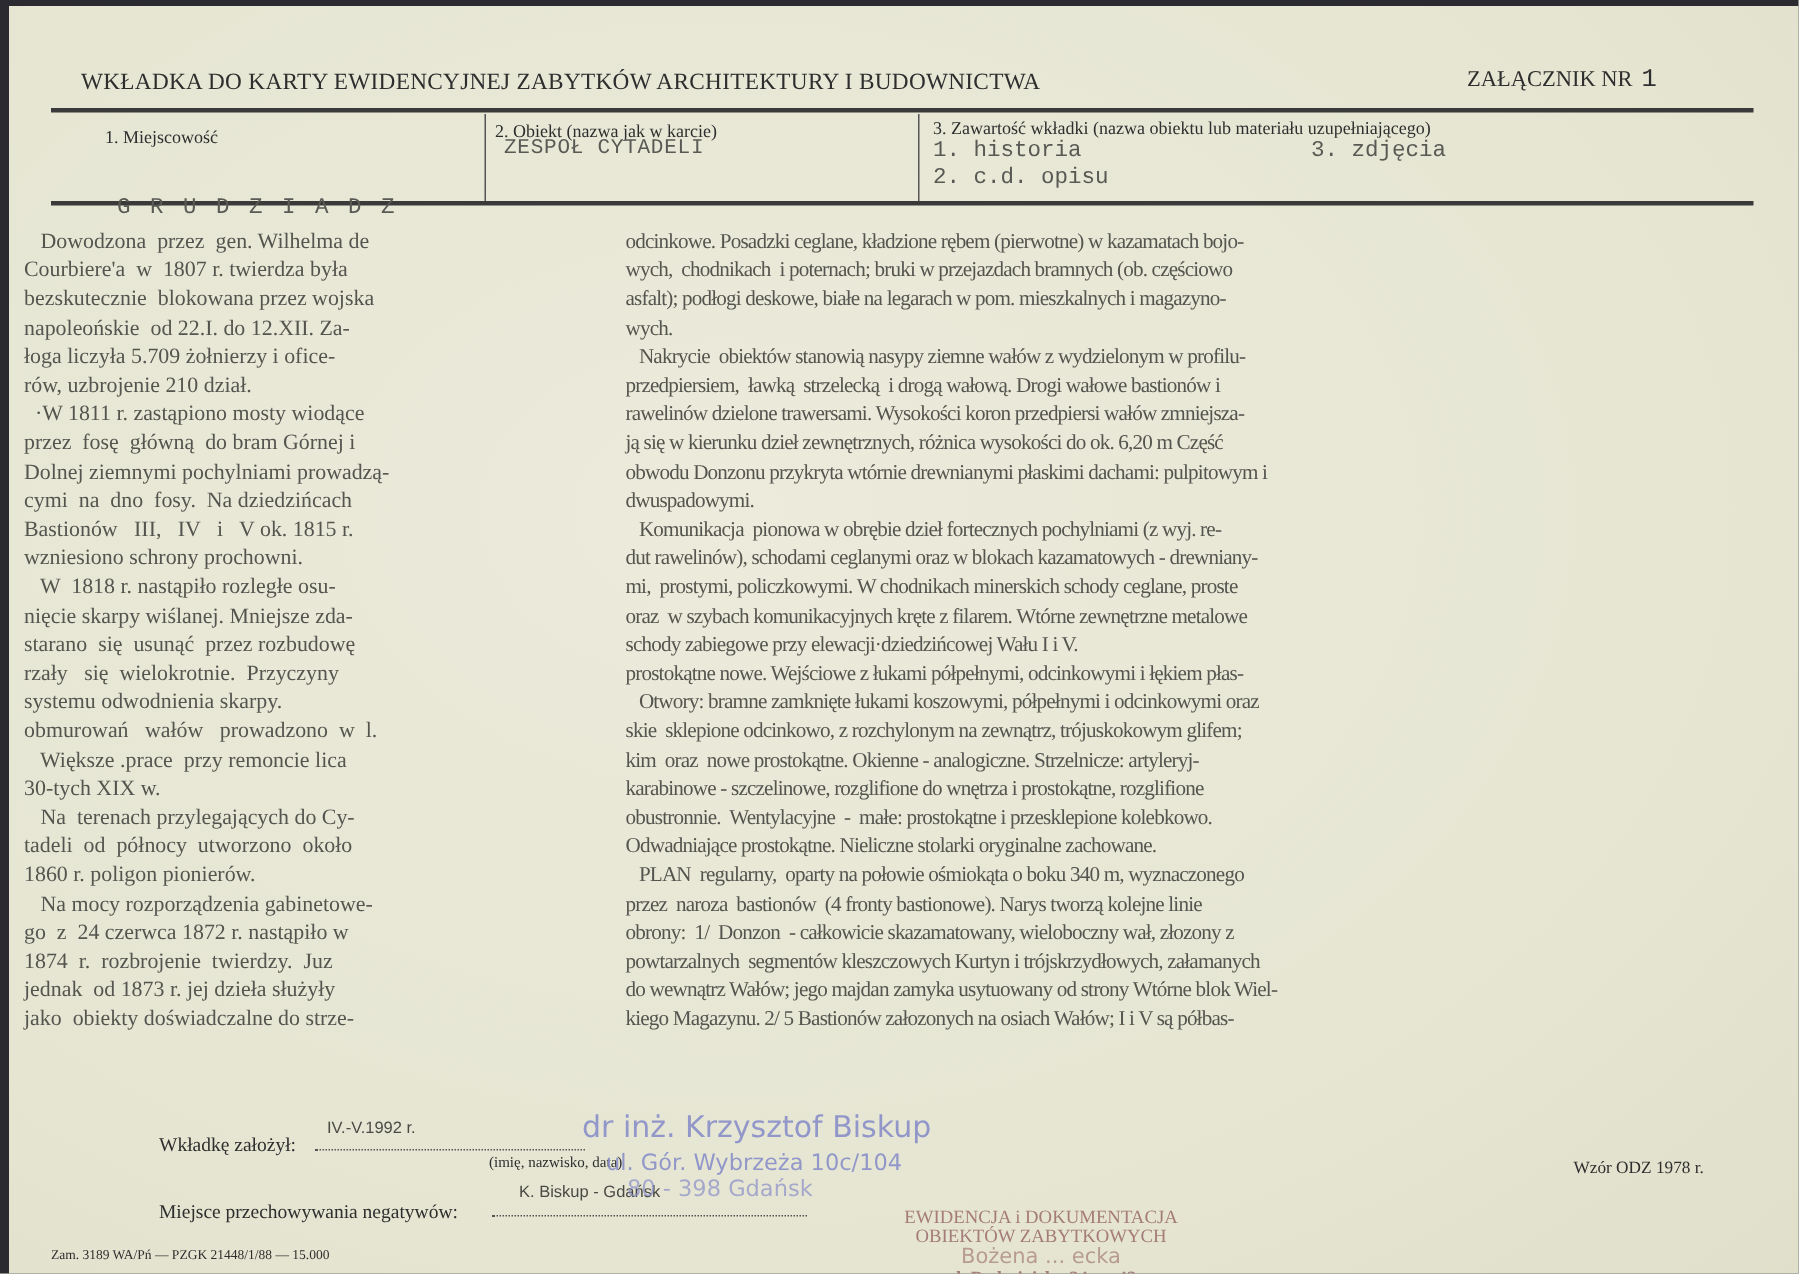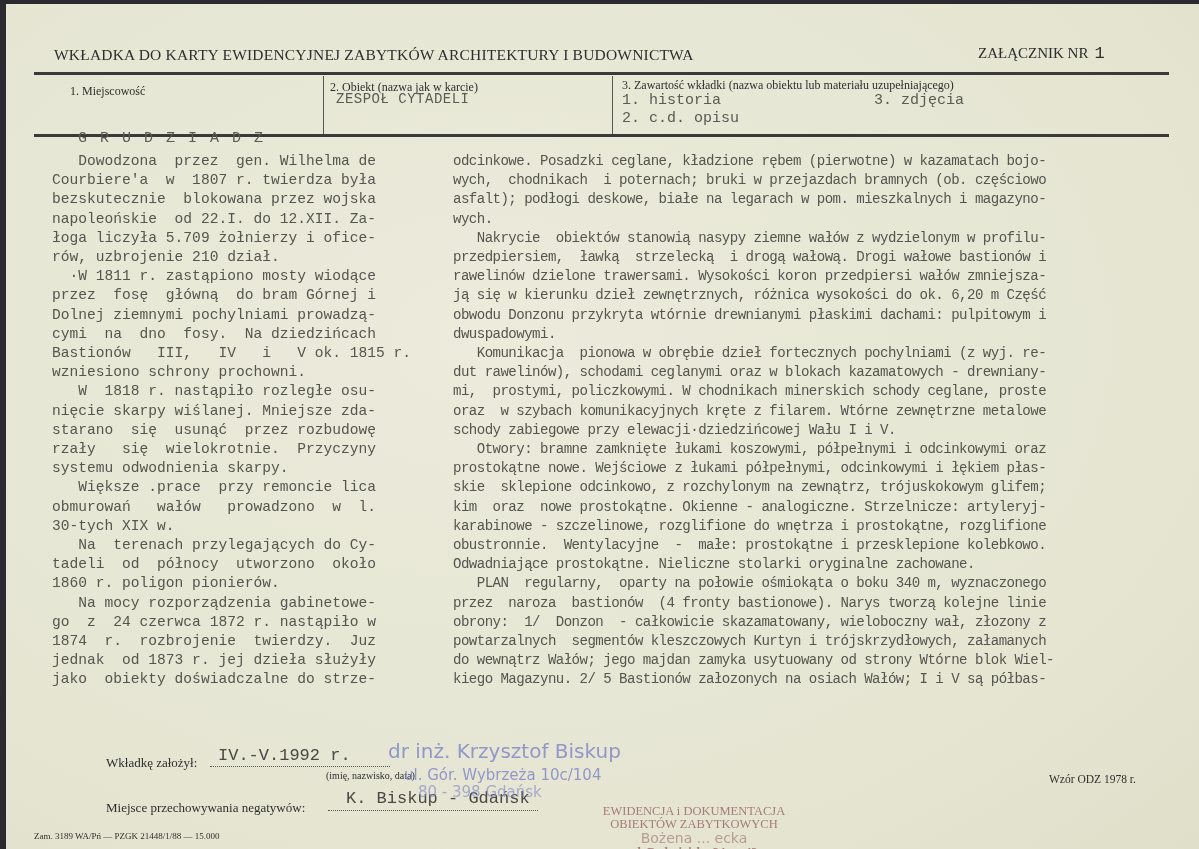--- a/index.html
+++ b/index.html
@@ -28,29 +28,29 @@
   .rule.top { top: 68px; }
   .rule.bot { top: 130px; }
   .vline { position: absolute; top: 72px; height: 58px; width: 1px; background: #555; }
   .cell-label { position: absolute; font-size: 12px; color: #2e2e2e; }
   .typed { font-family: "Liberation Mono", monospace; color: #5a5a55; position: absolute; }
   .miejsc { font-size: 15px; letter-spacing: 13px; left: 72px; top: 102px; margin-top: 24px; }
   .obiekt { font-size: 14px; left: 330px; top: 87px; letter-spacing: 0.5px; }
   .zaw { font-size: 15px; }
   .col {
     position: absolute; top: 148px;
-    font-family: Liberation Mono, monospace;
-    font-size: 14.6px; line-height: 19.2px; color: #55554f; margin-left: 36px;
+    font-family: Liberation Serif, serif;
+    font-size: 14.6px; line-height: 19.2px; color: #55554f;
   }
   .col.left { left: 10px; width: 384px; }
   .col.right { left: 411px; width: 764px; font-size: 14.1px; letter-spacing: -0.55px; }
   .col .ln { display: block; white-space: pre; }
   .foot-label { position: absolute; font-size: 13px; color: #2e2e2e; }
   .dots { position: absolute; border-bottom: 1px dotted #555; }
-  .foot-typed { position: absolute; font-family: Liberation Mono, monospace; color: #4a4a45; font-size: 17px; }
+  .foot-typed { position: absolute; font-family: Liberation Sans, sans-serif; color: #4a4a45; font-size: 11px; }
   .hint { position: absolute; font-size: 10px; color: #2e2e2e; }
   .stamp-blue {
     position: absolute; color: #8a8fc9; opacity: 0.9;
     font-family: "DejaVu Sans", sans-serif; line-height: 1;
   }
   .stamp-red {
     position: absolute; color: #9a6a6a; opacity: 0.85;
     font-family: "Liberation Serif", serif; text-align: center; line-height: 1.05;
   }
   .print-info { position: absolute; left: 28px; top: 827px; font-size: 9px; color: #2e2e2e; }
@@ -93,22 +93,22 @@
       <span class="ln">przez  fosę  główną  do bram Górnej i</span>
       <span class="ln">Dolnej ziemnymi pochylniami prowadzą-</span>
       <span class="ln">cymi  na  dno  fosy.  Na dziedzińcach</span>
       <span class="ln">Bastionów   III,   IV   i   V ok. 1815 r.</span>
       <span class="ln">wzniesiono schrony prochowni.</span>
       <span class="ln">   W  1818 r. nastąpiło rozległe osu-</span>
       <span class="ln">nięcie skarpy wiślanej. Mniejsze zda-</span>
       <span class="ln">starano  się  usunąć  przez rozbudowę</span>
       <span class="ln">rzały   się  wielokrotnie.  Przyczyny</span>
       <span class="ln">systemu odwodnienia skarpy.</span>
+      <span class="ln">obmurowań   wałów   prowadzono  w  l.</span>
       <span class="ln">   Większe .prace  przy remoncie lica</span>
-      <span class="ln">obmurowań   wałów   prowadzono  w  l.</span>
       <span class="ln">30-tych XIX w.</span>
       <span class="ln">   Na  terenach przylegających do Cy-</span>
       <span class="ln">tadeli  od  północy  utworzono  około</span>
       <span class="ln">1860 r. poligon pionierów.</span>
       <span class="ln">   Na mocy rozporządzenia gabinetowe-</span>
       <span class="ln">go  z  24 czerwca 1872 r. nastąpiło w</span>
       <span class="ln">1874  r.  rozbrojenie  twierdzy.  Juz</span>
       <span class="ln">jednak  od 1873 r. jej dzieła służyły</span>
       <span class="ln">jako  obiekty doświadczalne do strze-</span>
     </div>
@@ -121,22 +121,22 @@
       <span class="ln">przedpiersiem,  ławką  strzelecką  i drogą wałową. Drogi wałowe bastionów i</span>
       <span class="ln">rawelinów dzielone trawersami. Wysokości koron przedpiersi wałów zmniejsza-</span>
       <span class="ln">ją się w kierunku dzieł zewnętrznych, różnica wysokości do ok. 6,20 m Część</span>
       <span class="ln">obwodu Donzonu przykryta wtórnie drewnianymi płaskimi dachami: pulpitowym i</span>
       <span class="ln">dwuspadowymi.</span>
       <span class="ln">   Komunikacja  pionowa w obrębie dzieł fortecznych pochylniami (z wyj. re-</span>
       <span class="ln">dut rawelinów), schodami ceglanymi oraz w blokach kazamatowych - drewniany-</span>
       <span class="ln">mi,  prostymi, policzkowymi. W chodnikach minerskich schody ceglane, proste</span>
       <span class="ln">oraz  w szybach komunikacyjnych kręte z filarem. Wtórne zewnętrzne metalowe</span>
       <span class="ln">schody zabiegowe przy elewacji·dziedzińcowej Wału I i V.</span>
+      <span class="ln">prostokątne nowe. Wejściowe z łukami półpełnymi, odcinkowymi i łękiem płas-</span>
       <span class="ln">   Otwory: bramne zamknięte łukami koszowymi, półpełnymi i odcinkowymi oraz</span>
-      <span class="ln">prostokątne nowe. Wejściowe z łukami półpełnymi, odcinkowymi i łękiem płas-</span>
       <span class="ln">skie  sklepione odcinkowo, z rozchylonym na zewnątrz, trójuskokowym glifem;</span>
       <span class="ln">kim  oraz  nowe prostokątne. Okienne - analogiczne. Strzelnicze: artyleryj-</span>
       <span class="ln">karabinowe - szczelinowe, rozglifione do wnętrza i prostokątne, rozglifione</span>
       <span class="ln">obustronnie.  Wentylacyjne  -  małe: prostokątne i przesklepione kolebkowo.</span>
       <span class="ln">Odwadniające prostokątne. Nieliczne stolarki oryginalne zachowane.</span>
       <span class="ln">   PLAN  regularny,  oparty na połowie ośmiokąta o boku 340 m, wyznaczonego</span>
       <span class="ln">przez  naroza  bastionów  (4 fronty bastionowe). Narys tworzą kolejne linie</span>
       <span class="ln">obrony:  1/  Donzon  - całkowicie skazamatowany, wieloboczny wał, złozony z</span>
       <span class="ln">powtarzalnych  segmentów kleszczowych Kurtyn i trójskrzydłowych, załamanych</span>
       <span class="ln">do wewnątrz Wałów; jego majdan zamyka usytuowany od strony Wtórne blok Wiel-</span>

